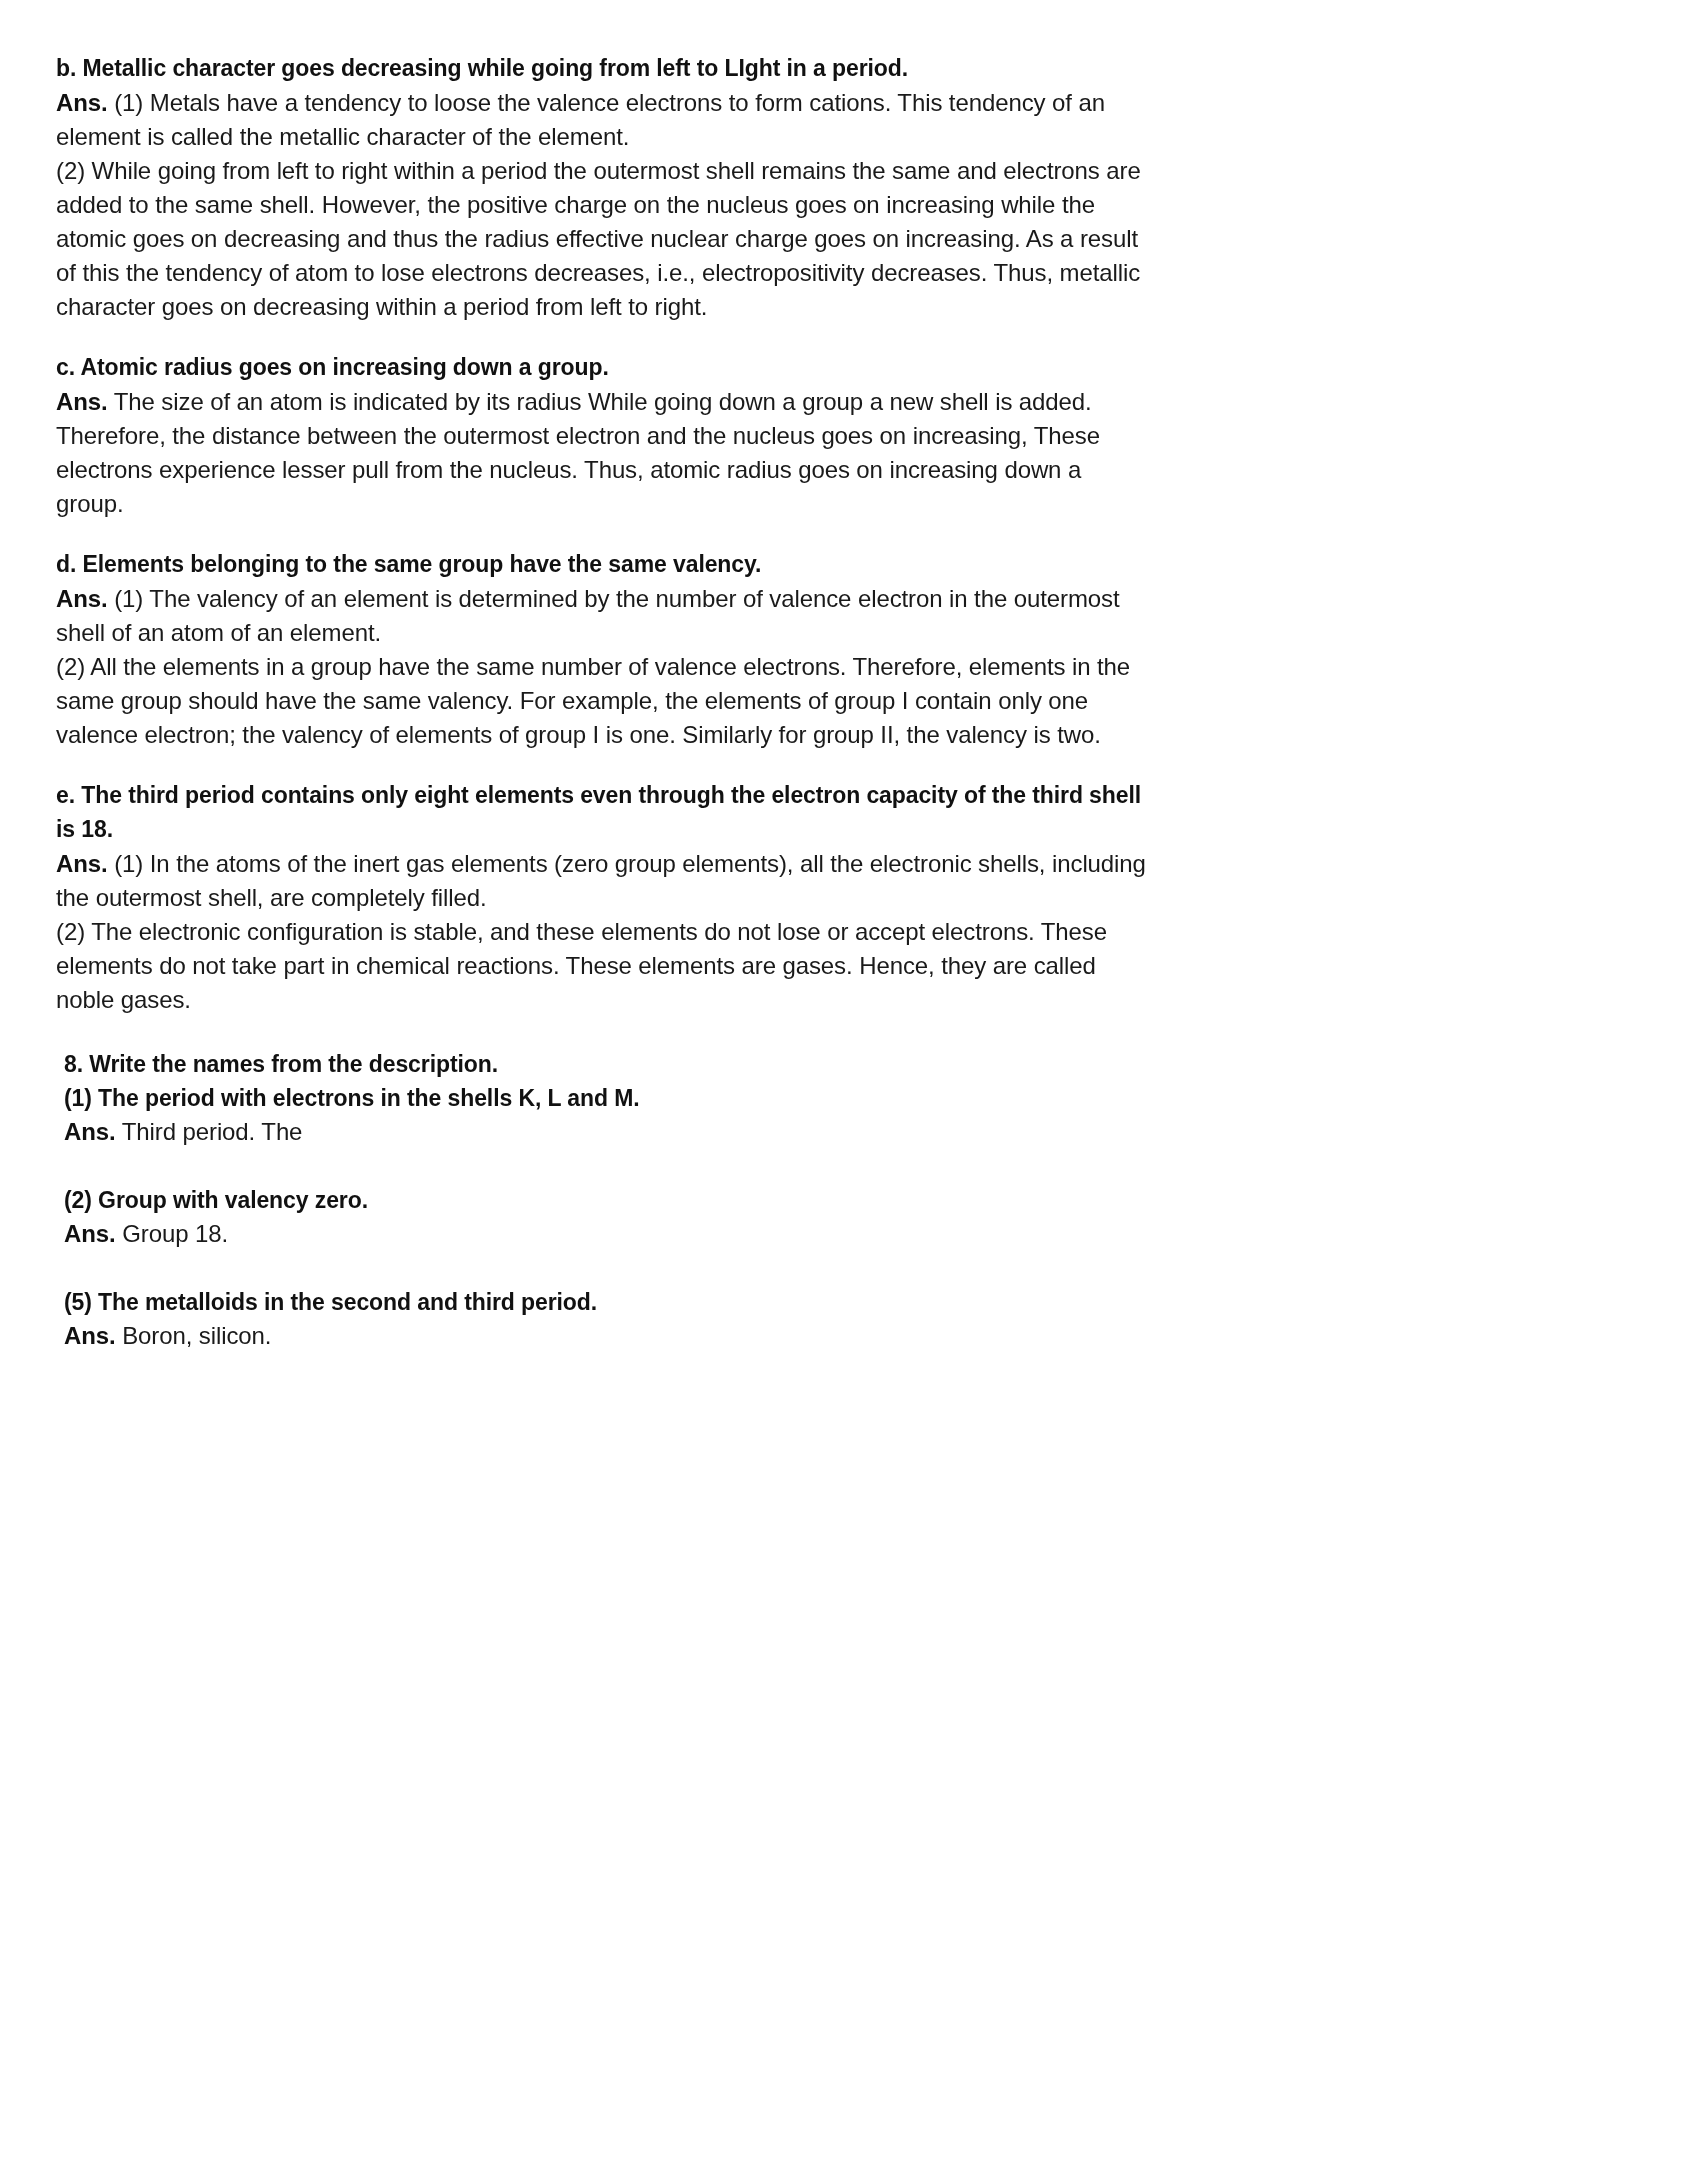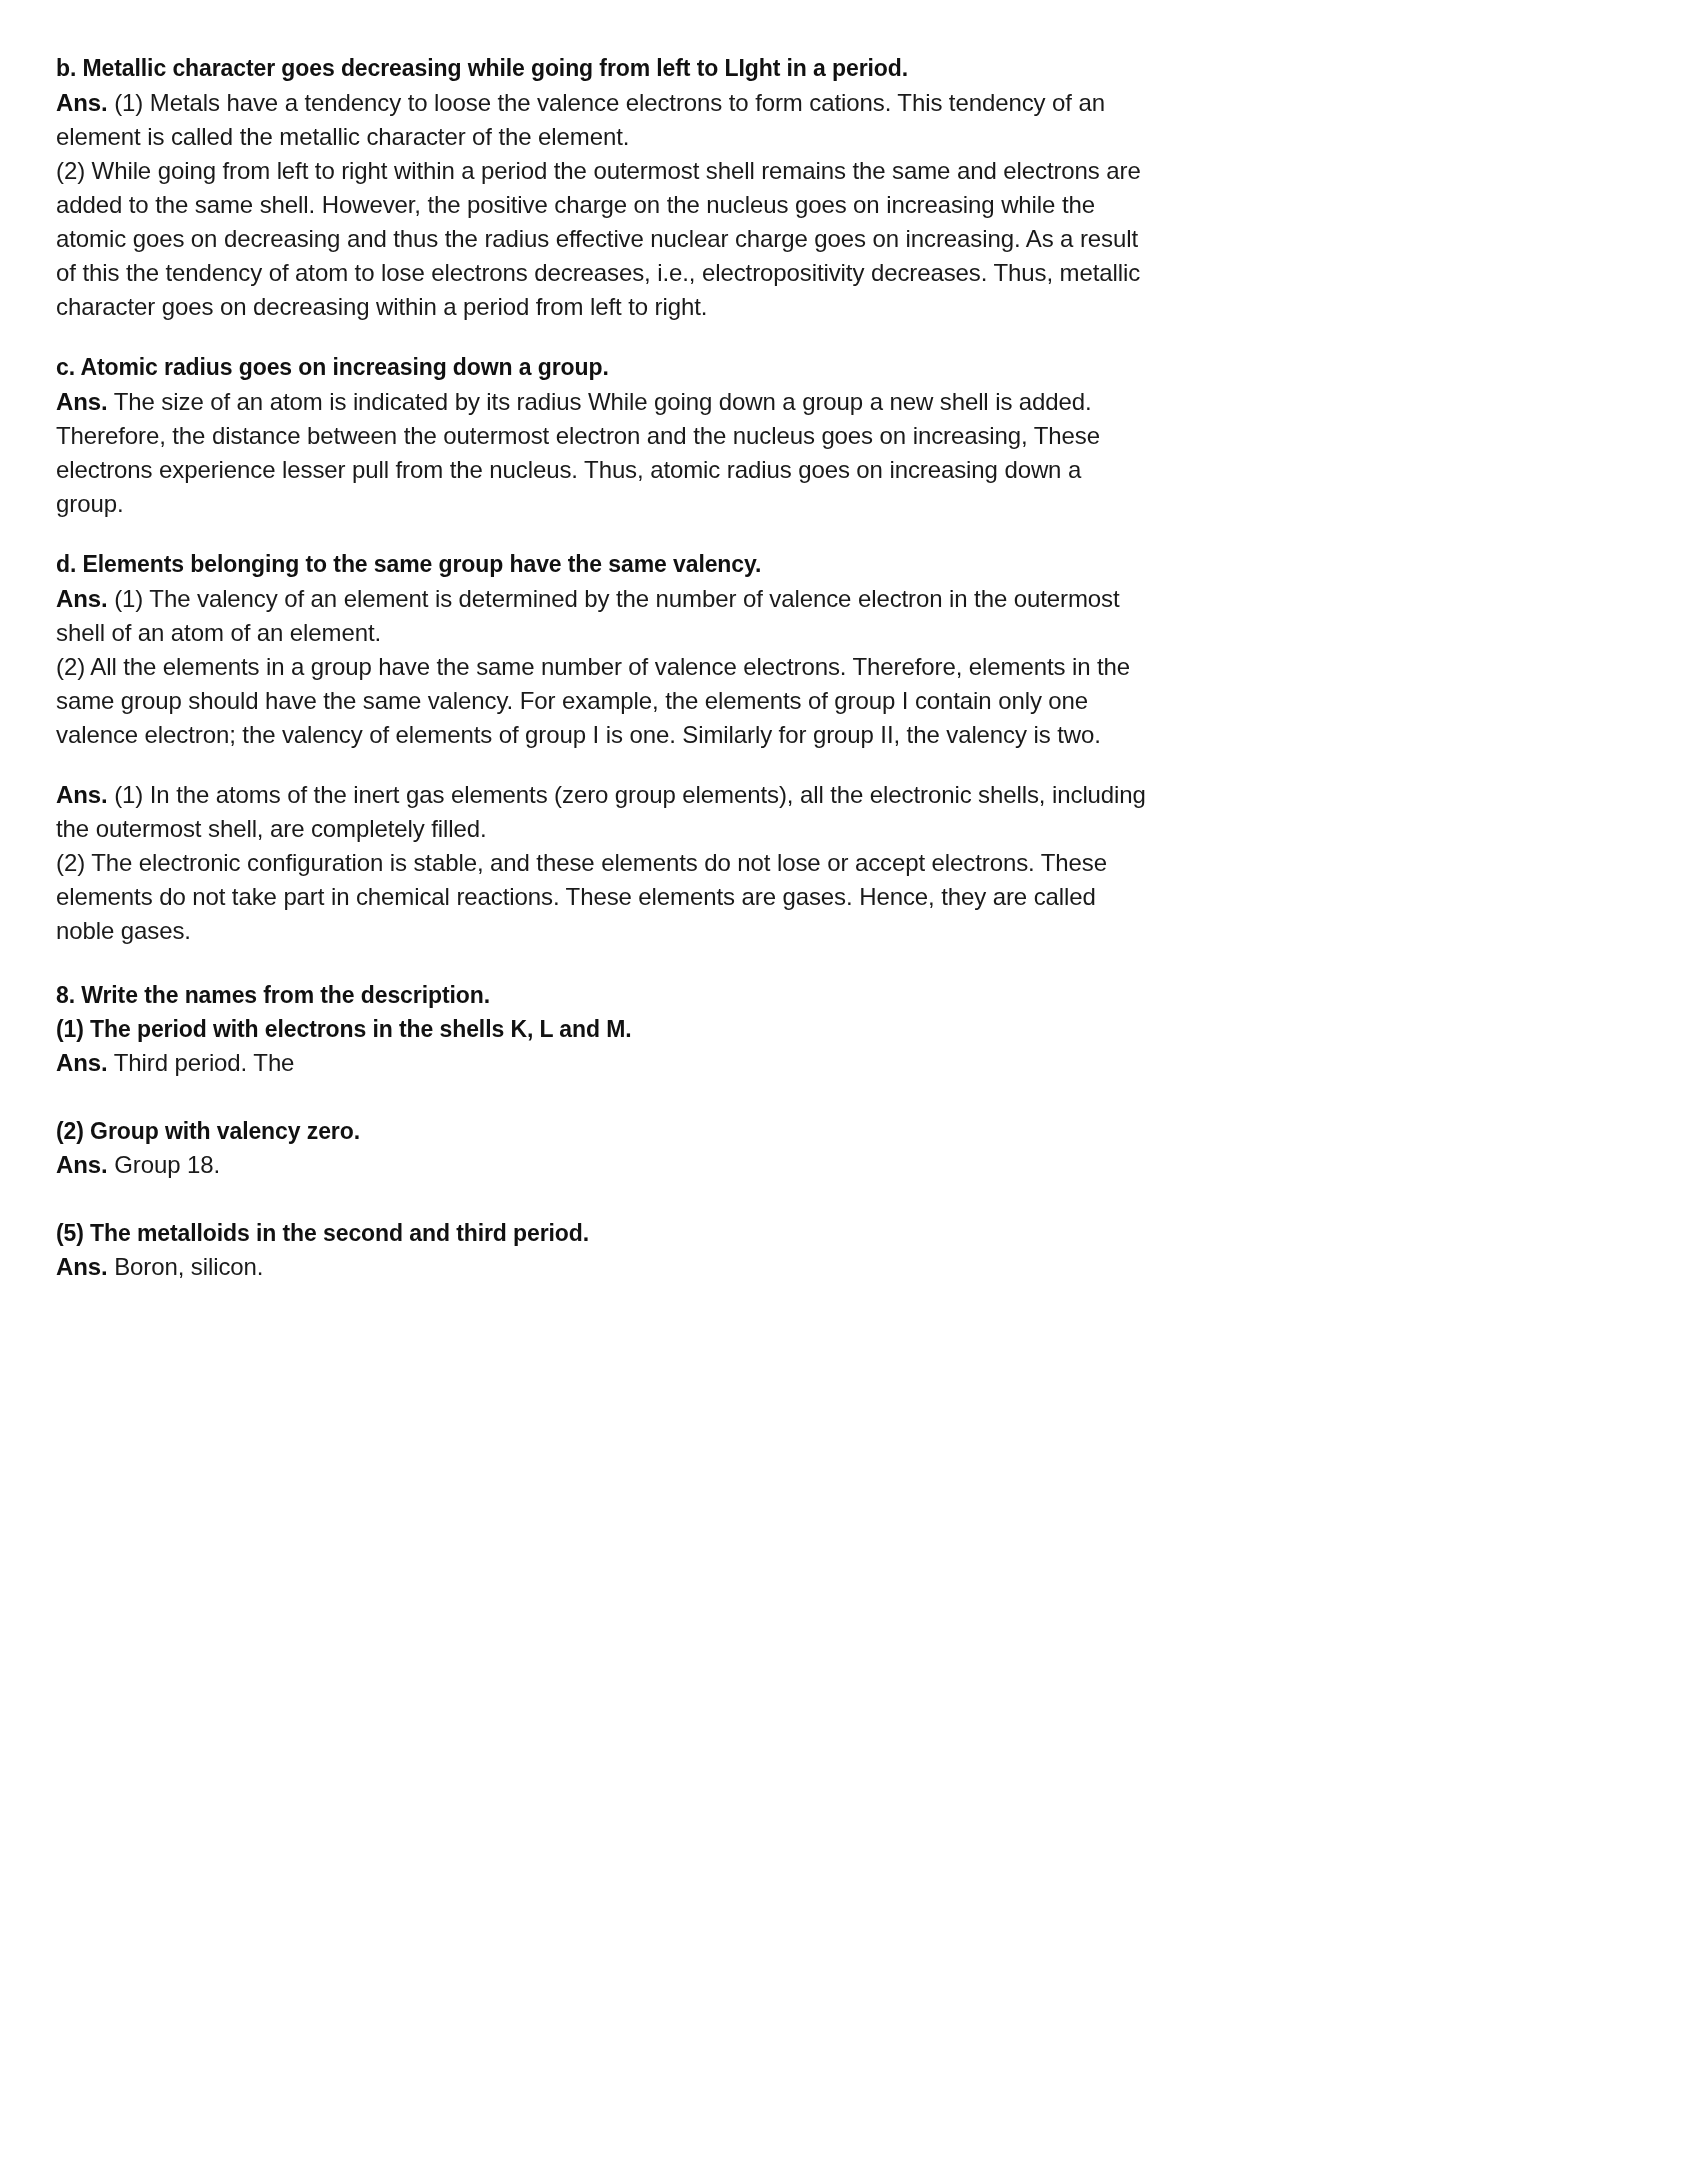--- a/index.html
+++ b/index.html
@@ -58,20 +58,21 @@
     margin: 0 0 34px 0;
   }
   .short-block .q-heading {
     margin-bottom: 0px;
   }
   .list-intro {
     margin-bottom: 0;
   }
   .section8 {
     margin-top: 30px;
+    margin-left: 8px;
   }
   .section8 .q-heading { margin-bottom: 0; }
 </style>
 </head>
 <body>
 
 <div class="page">
   <div class="page-inner">
 
     <div class="qa-block">
@@ -85,20 +86,21 @@
       <p class="ans-para"><span class="ans-label">Ans.</span> <span>The size of an atom is indicated by its radius While going down a group a new shell is added. Therefore, the distance between the outermost electron and the nucleus goes on increasing, These electrons experience lesser pull from the nucleus. Thus, atomic radius goes on increasing down a group.</span></p>
     </div>
 
     <div class="qa-block">
       <div class="q-heading">d. Elements belonging to the same group have the same valency.</div>
       <p class="ans-para"><span class="ans-label">Ans.</span> <span>(1) The valency of an element is determined by the number of valence electron in the outermost shell of an atom of an element.</span></p>
       <p class="ans-para">(2) All the elements in a group have the same number of valence electrons. Therefore, elements in the same group should have the same valency. For example, the elements of group I contain only one valence electron; the valency of elements of group I is one. Similarly for group II, the valency is two.</p>
     </div>
 
     <div class="qa-block">
+      <div class="q-heading">e. The third period contains only eight elements even through the electron capacity of the third shell is 18.</div>
       <p class="ans-para"><span class="ans-label">Ans.</span> <span>(1) In the atoms of the inert gas elements (zero group elements), all the electronic shells, including the outermost shell, are completely filled.</span></p>
       <p class="ans-para">(2) The electronic configuration is stable, and these elements do not lose or accept electrons. These elements do not take part in chemical reactions. These elements are gases. Hence, they are called noble gases.</p>
     </div>
 
     <div class="section8">
       <div class="q-heading list-intro">8. Write the names from the description.</div>
 
       <div class="short-block">
         <div class="q-heading">(1) The period with electrons in the shells K, L and M.</div>
         <p class="ans-para"><span class="ans-label">Ans.</span> <span>Third period. The</span></p>

